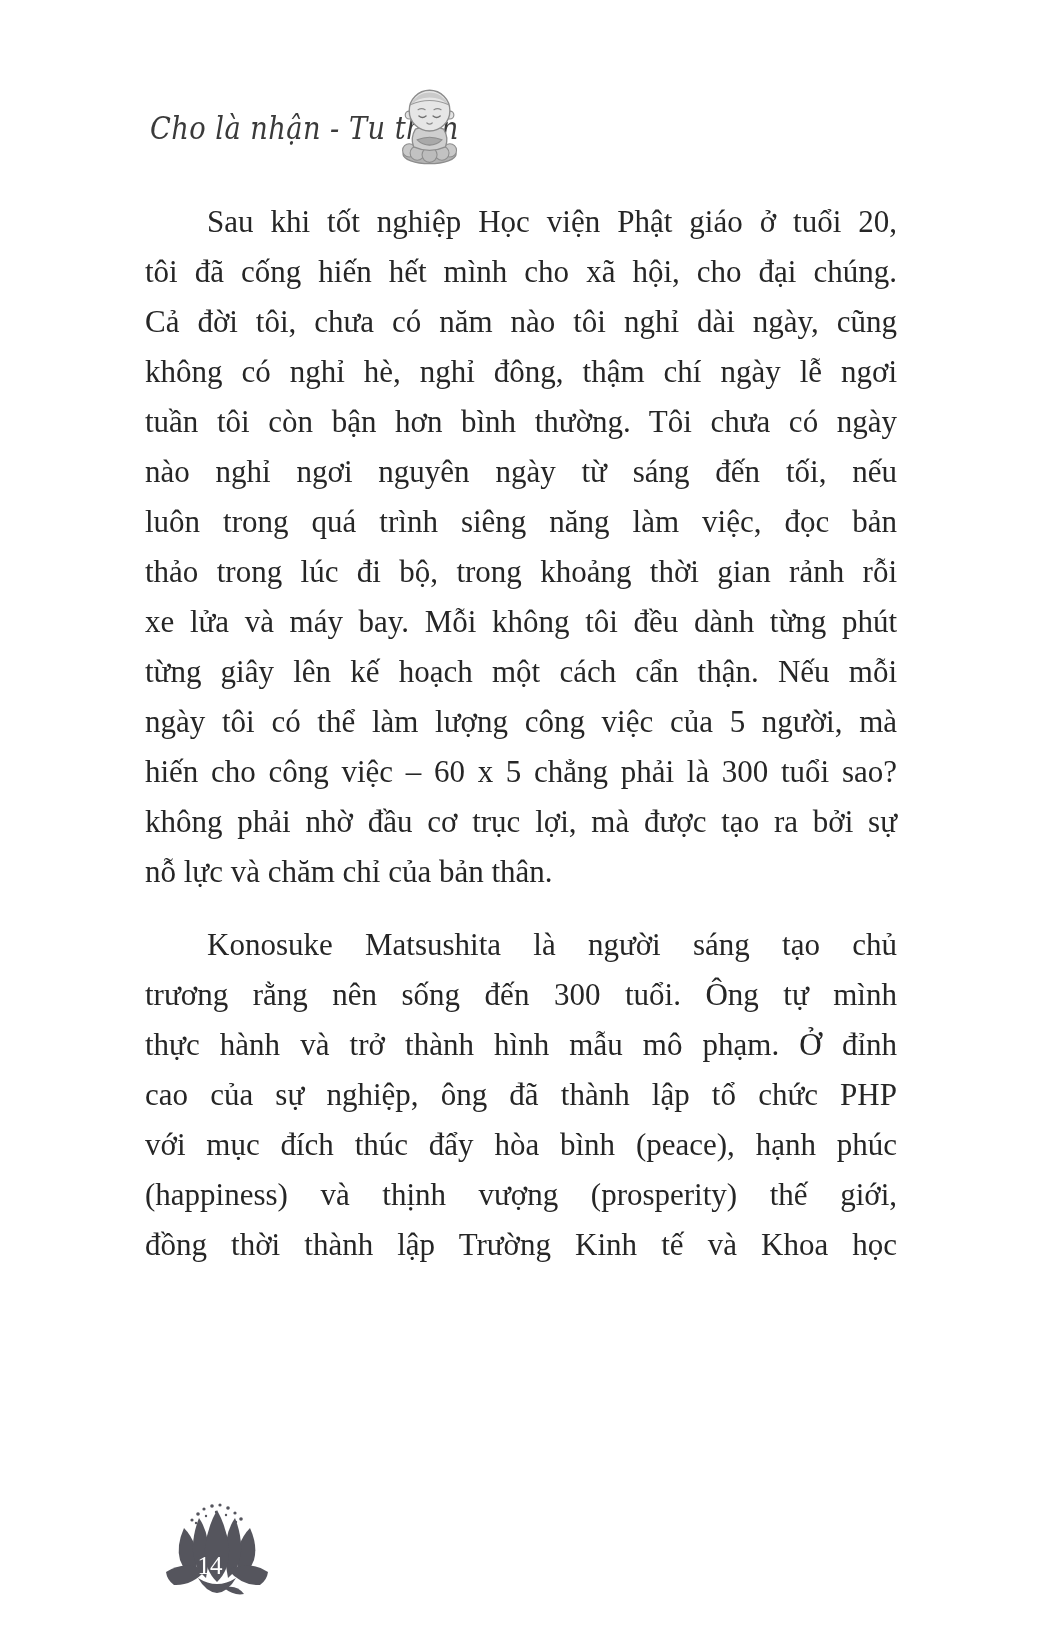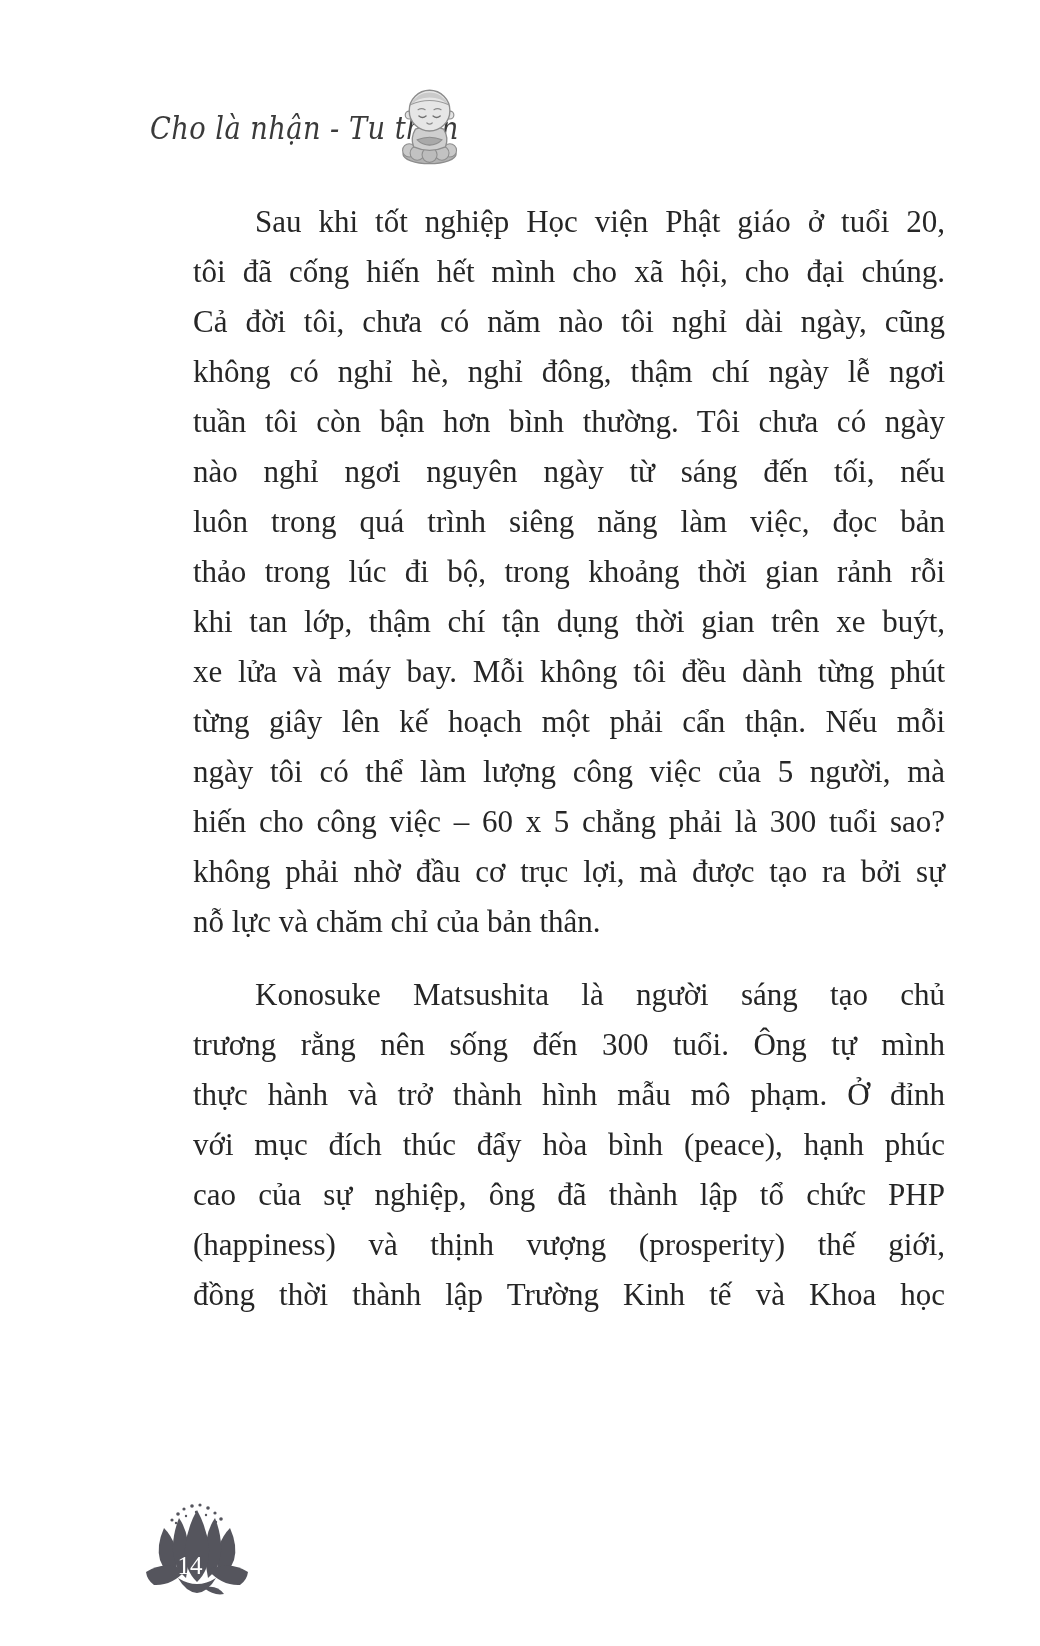--- a/index.html
+++ b/index.html
@@ -44,40 +44,39 @@
     width: 84px;
     height: 86px;
   }
 
   
   .body-text {
     position: absolute;
     left: 145px;
     top: 197px;
     width: 752px;
-    margin-left: 48px;
   }
   .line {
     font-family: "Liberation Serif", serif;
     font-size: 31px;
     line-height: 50px;
     height: 50px;
     color: #262626;
     text-align: justify;
     text-align-last: justify;
     white-space: nowrap;
   }
   .line.indent { text-indent: 62px; }
   .line.flush-last { text-align-last: left; font-family: Liberation Serif, serif; }
   .paragraph + .paragraph { margin-top: 23px; }
 
   
   .footer {
     position: absolute;
-    left: 142px;
+    left: 162px;
     top: 1498px;
     width: 110px;
     height: 100px;
     text-align: center;
   }
   .lotus-icon { width: 110px; height: 100px; display: block; }
 </style>
 </head>
 <body>
 
@@ -124,35 +123,34 @@
 
     <div class="paragraph">
       <div class="line indent">Sau khi tốt nghiệp Học viện Phật giáo ở tuổi 20,</div>
       <div class="line">tôi đã cống hiến hết mình cho xã hội, cho đại chúng.</div>
       <div class="line">Cả đời tôi, chưa có năm nào tôi nghỉ dài ngày, cũng</div>
       <div class="line">không có nghỉ hè, nghỉ đông, thậm chí ngày lễ ngơi</div>
       <div class="line">tuần tôi còn bận hơn bình thường. Tôi chưa có ngày</div>
       <div class="line">nào nghỉ ngơi nguyên ngày từ sáng đến tối, nếu</div>
       <div class="line">luôn trong quá trình siêng năng làm việc, đọc bản</div>
       <div class="line">thảo trong lúc đi bộ, trong khoảng thời gian rảnh rỗi</div>
-      <div class="line">khi tan lớp, thậm chí tận dụng thời gian trên xe buýt,</div>
       <div class="line">xe lửa và máy bay. Mỗi không tôi đều dành từng phút</div>
-      <div class="line">từng giây lên kế hoạch một phải cẩn thận. Nếu mỗi</div>
+      <div class="line">từng giây lên kế hoạch một cách cẩn thận. Nếu mỗi</div>
       <div class="line">ngày tôi có thể làm lượng công việc của 5 người, mà</div>
       <div class="line">hiến cho công việc – 60 x 5 chẳng phải là 300 tuổi sao?</div>
       <div class="line">không phải nhờ đầu cơ trục lợi, mà được tạo ra bởi sự</div>
       <div class="line flush-last">nỗ lực và chăm chỉ của bản thân.</div>
     </div>
 
     <div class="paragraph">
       <div class="line indent">Konosuke Matsushita là người sáng tạo chủ</div>
       <div class="line">trương rằng nên sống đến 300 tuổi. Ông tự mình</div>
       <div class="line">thực hành và trở thành hình mẫu mô phạm. Ở đỉnh</div>
+      <div class="line">cao của sự nghiệp, ông đã thành lập tổ chức PHP</div>
       <div class="line">với mục đích thúc đẩy hòa bình (peace), hạnh phúc</div>
-      <div class="line">cao của sự nghiệp, ông đã thành lập tổ chức PHP</div>
       <div class="line">(happiness) và thịnh vượng (prosperity) thế giới,</div>
       <div class="line">đồng thời thành lập Trường Kinh tế và Khoa học</div>
     </div>
 
   </div>
 
   <div class="footer">
     <svg class="lotus-icon" viewBox="0 0 110 100" xmlns="http://www.w3.org/2000/svg" aria-hidden="true">
       <g fill="#55555d">
 

